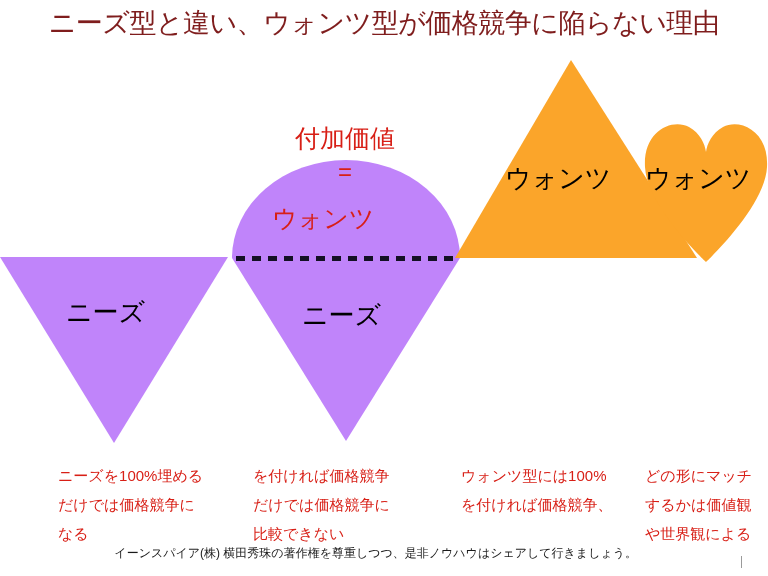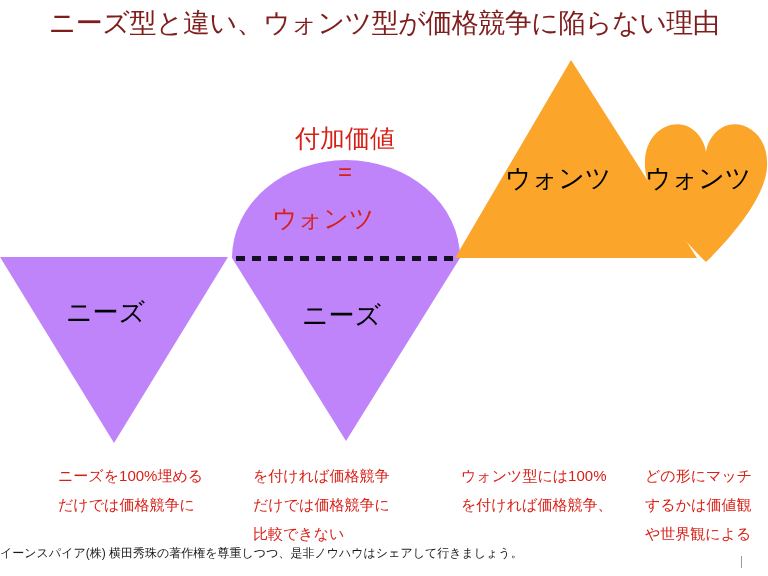--- a/index.html
+++ b/index.html
@@ -106,21 +106,21 @@
   #caption-3 { left: 461px; width: 185px; }
   #caption-4 { left: 645px; width: 128px; }
   .caption .ln { display: block; white-space: nowrap; }
 
   
   #footer {
     position: absolute;
     left: 0;
     top: 545px;
     width: 637px;
-    text-align: left;
+    text-align: right;
     font-size: 12px;
     line-height: 16px;
     color: #1a1a1a;
   }
   #footer-rule {
     position: absolute;
     left: 0;
     top: 540px;
     width: 768px;
     height: 1px;
@@ -173,20 +173,21 @@
 
   <div class="shape-label" id="label-needs-2">ニーズ</div>
 
   <div class="shape-label" id="label-wants-tri">ウォンツ</div>
 
   <div class="shape-label" id="label-wants-heart">ウォンツ</div>
 
   <div class="caption" id="caption-1">
     <span class="ln">ニーズを100%埋める</span>
     <span class="ln">だけでは価格競争に</span>
+    <span class="ln">なる</span>
   </div>
 
   <div class="caption" id="caption-2">
     <span class="ln">を付ければ価格競争</span>
     <span class="ln">だけでは価格競争に</span>
     <span class="ln">比較できない</span>
   </div>
 
   <div class="caption" id="caption-3">
     <span class="ln">ウォンツ型には100%</span>

